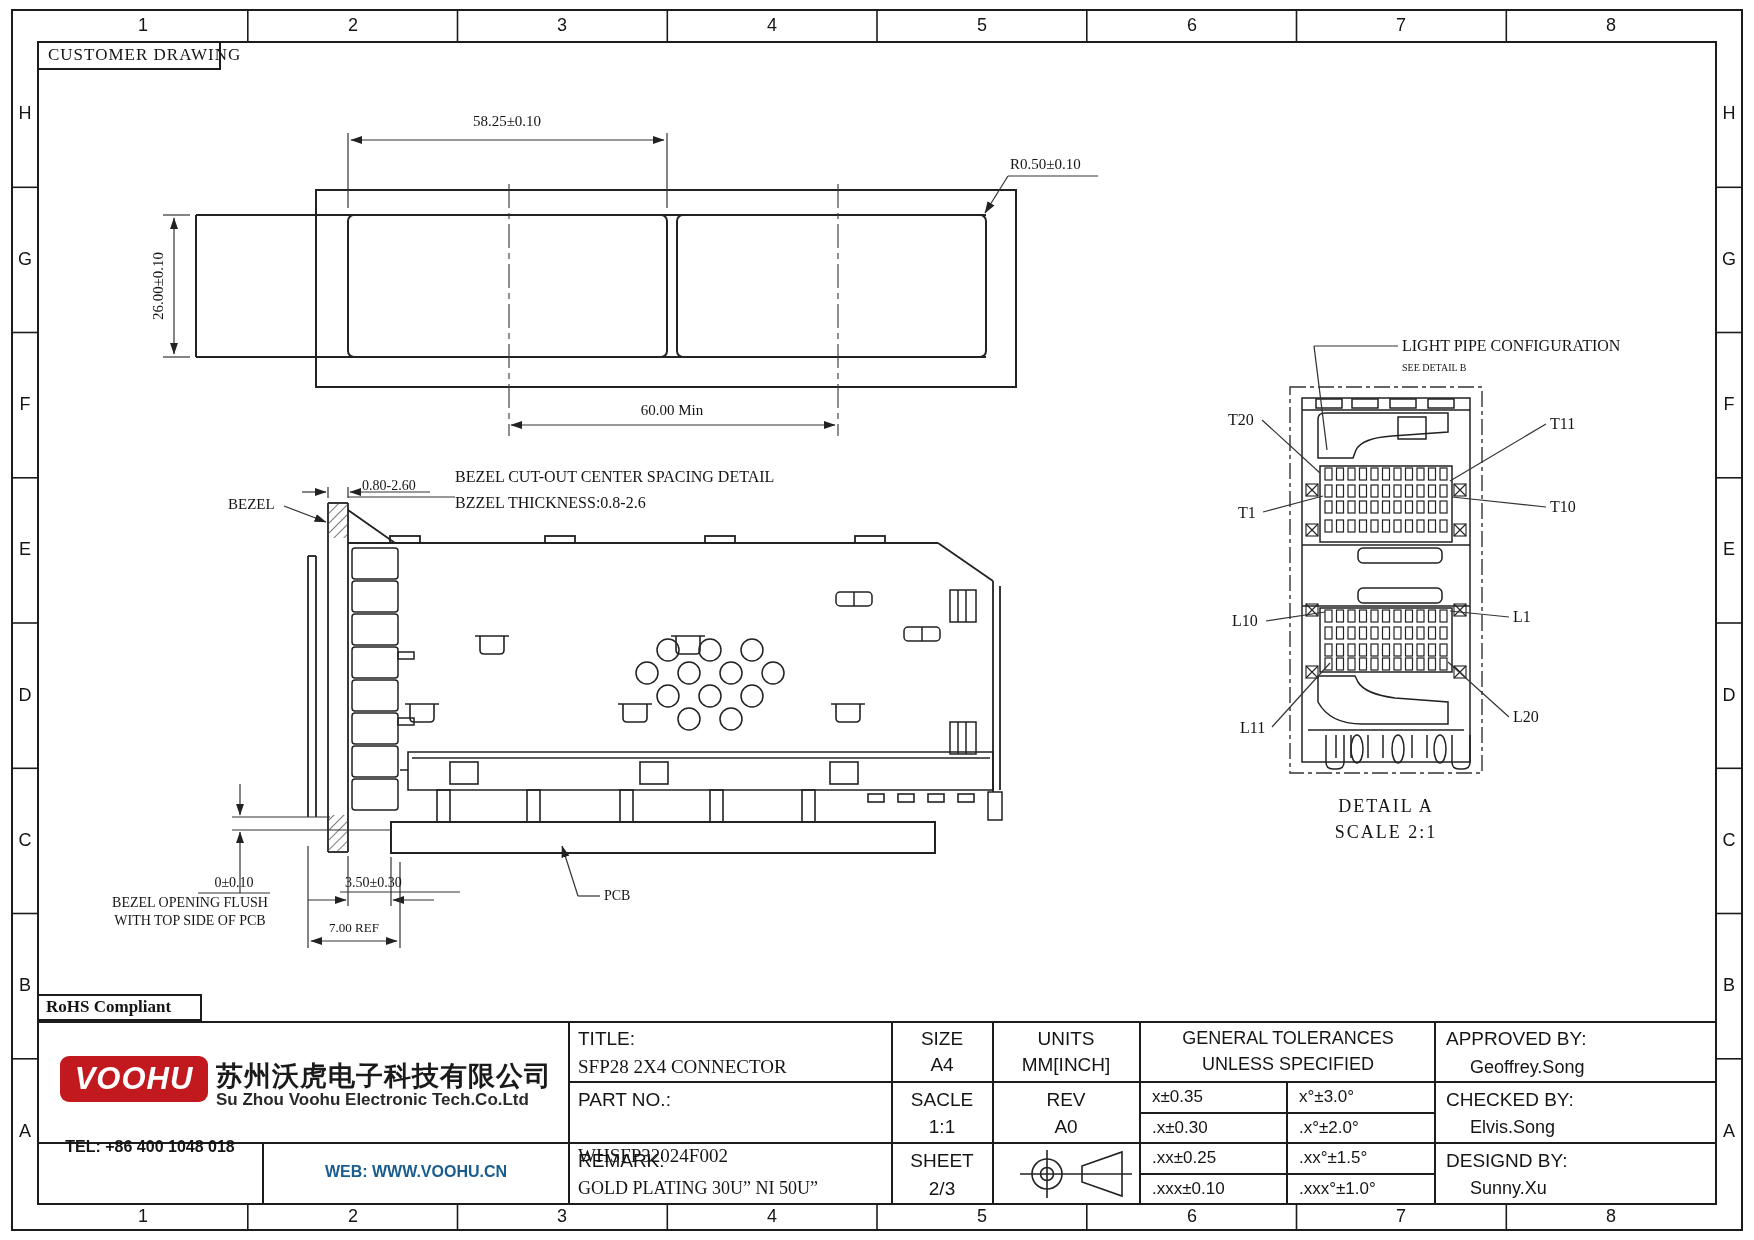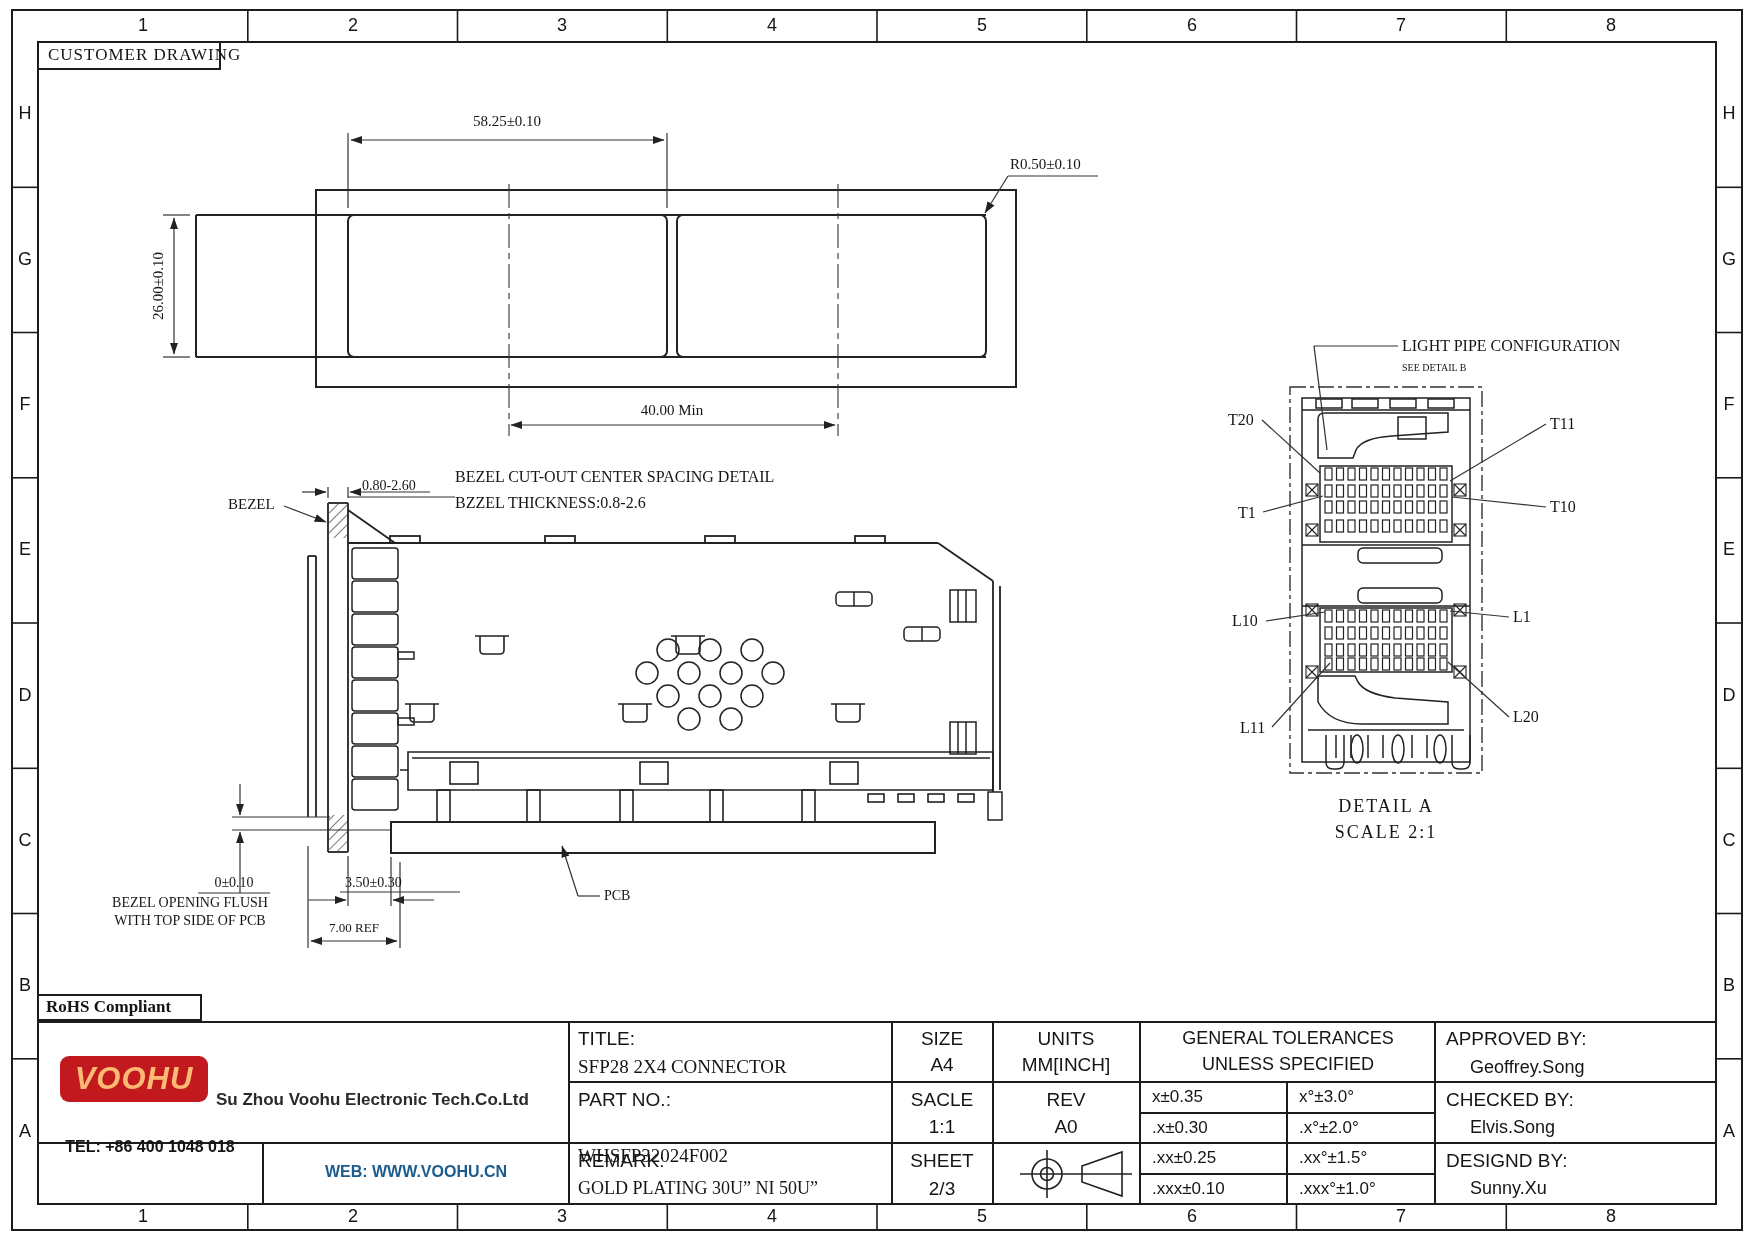--- a/index.html
+++ b/index.html
@@ -6,21 +6,21 @@
   .sheet{position:relative;width:1754px;height:1240px;background:#ffffff;overflow:hidden;
          font-family:"Liberation Serif",serif;color:#151515;}
   .sheet svg{position:absolute;left:0;top:0;}
   .t{position:absolute;white-space:nowrap;color:#151515;font-family:"Liberation Serif",serif;}
   .ts{font-family:"Liberation Sans",sans-serif;}
   .cx{transform:translateX(-50%);}
   .rot{transform:translate(-50%,-50%) rotate(-90deg);}
   .b{font-weight:bold;}
   .logo-box{position:absolute;left:60px;top:1056px;width:148px;height:46px;border-radius:9px;
             display:flex;align-items:center;justify-content:center;}
-  .logo-text{color:#fdba74;font-family:"Liberation Sans",sans-serif;font-weight:bold;font-style:italic;
+  .logo-text{color:#ffffff;font-family:"Liberation Sans",sans-serif;font-weight:bold;font-style:italic;
              font-size:31px;letter-spacing:1px;}
   .cn{font-family:"Liberation Sans",sans-serif;font-weight:bold;font-size:27px;letter-spacing:1px;color:#1a1a1a;}
   .en-sub{font-family:"Liberation Sans",sans-serif;font-weight:bold;font-size:17px;color:#2a2a2a;}
 </style>
 </head>
 <body>
 
 <div class="sheet">
 
 <svg width="1754" height="1240" viewBox="0 0 1754 1240">
@@ -350,21 +350,21 @@
   <div class="t ts cx" style="left:1729px;top:830px;font-size:18px;">C</div>
   <div class="t ts cx" style="left:1729px;top:975px;font-size:18px;">B</div>
   <div class="t ts cx" style="left:1729px;top:1121px;font-size:18px;">A</div>
 
   <div class="t" style="left:48px;top:45px;font-size:17px;letter-spacing:1px;">CUSTOMER DRAWING</div>
   <div class="t b" style="left:46px;top:997px;font-size:17px;">RoHS Compliant</div>
 
   <div class="t cx" style="left:507px;top:113px;font-size:15px;">58.25±0.10</div>
   <div class="t" style="left:1010px;top:156px;font-size:15px;">R0.50±0.10</div>
   <div class="t rot" style="left:158px;top:286px;font-size:15px;">26.00±0.10</div>
-  <div class="t cx" style="left:672px;top:402px;font-size:15px;">40.00 Min</div>
+  <div class="t cx" style="left:672px;top:402px;font-size:15px;">60.00 Min</div>
   <div class="t" style="left:455px;top:468px;font-size:16px;">BEZEL CUT-OUT CENTER SPACING DETAIL</div>
   <div class="t" style="left:455px;top:494px;font-size:16px;">BZZEL THICKNESS:0.8-2.6</div>
 
   <div class="t" style="left:228px;top:496px;font-size:15px;">BEZEL</div>
   <div class="t" style="left:362px;top:478px;font-size:14px;">0.80-2.60</div>
   <div class="t cx" style="left:234px;top:875px;font-size:14px;text-align:center;">0±0.10</div>
   <div class="t cx" style="left:190px;top:895px;font-size:14px;">BEZEL OPENING FLUSH</div>
   <div class="t cx" style="left:190px;top:913px;font-size:14px;">WITH TOP SIDE OF PCB</div>
   <div class="t" style="left:345px;top:875px;font-size:14px;">3.50±0.30</div>
   <div class="t cx" style="left:354px;top:920px;font-size:13px;">7.00 REF</div>
@@ -415,17 +415,18 @@
   <div class="t ts" style="left:1152px;top:1118px;font-size:17px;">.x±0.30</div>
   <div class="t ts" style="left:1299px;top:1118px;font-size:17px;">.x°±2.0°</div>
   <div class="t ts" style="left:1152px;top:1148px;font-size:17px;">.xx±0.25</div>
   <div class="t ts" style="left:1299px;top:1148px;font-size:17px;">.xx°±1.5°</div>
   <div class="t ts" style="left:1152px;top:1179px;font-size:17px;">.xxx±0.10</div>
   <div class="t ts" style="left:1299px;top:1179px;font-size:17px;">.xxx°±1.0°</div>
 
   <div class="logo-box" style="background-color: rgb(194, 25, 31);">
     <span class="logo-text">VOOHU</span>
   </div>
+  <div class="t cn" style="left:216px;top:1058px;">苏州沃虎电子科技有限公司</div>
   <div class="t en-sub" style="left:216px;top:1090px;">Su Zhou Voohu Electronic Tech.Co.Ltd</div>
   <div class="t ts b cx" style="left:150px;top:1138px;font-size:16px;">TEL: +86 400 1048 018</div>
   <div class="t ts b cx" style="left: 416px; top: 1163px; font-size: 16px; color: rgb(26, 92, 142);">WEB: WWW.VOOHU.CN</div>
 
 </div>
 
 </body></html>

